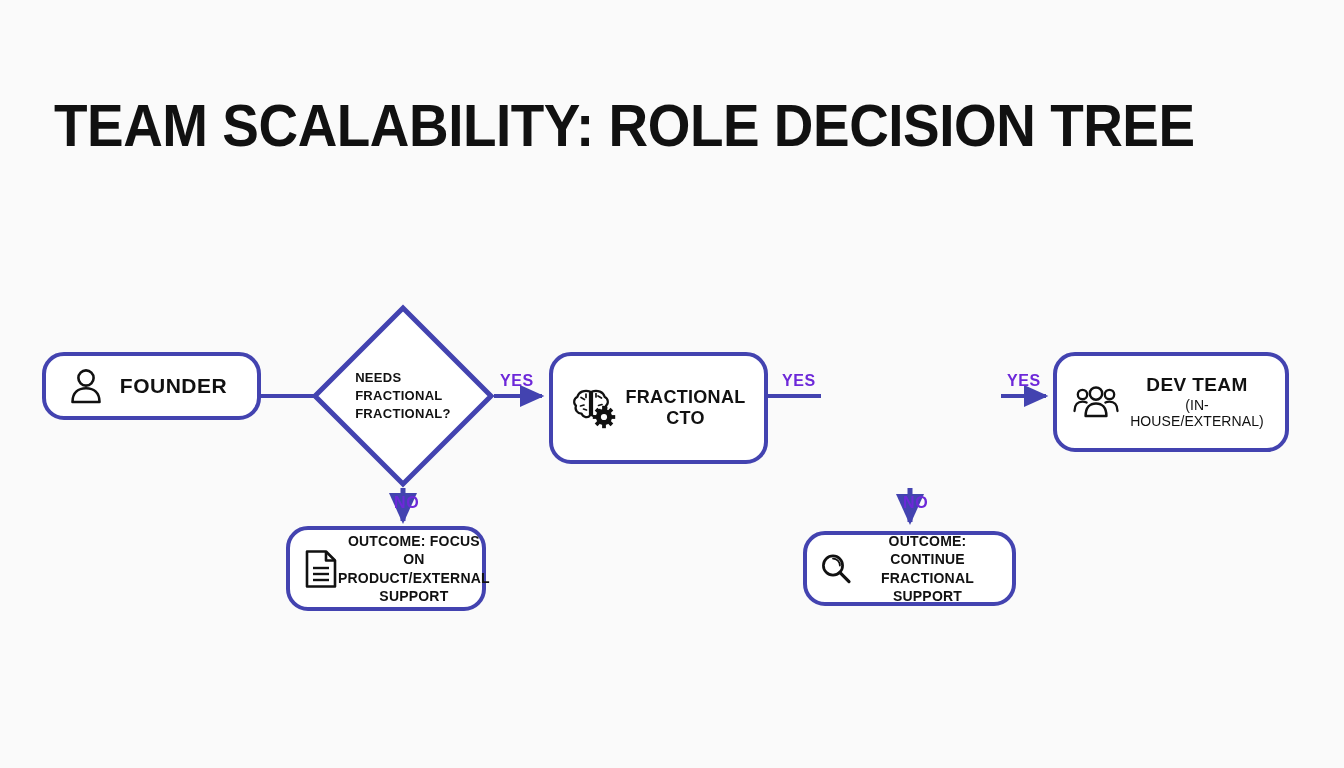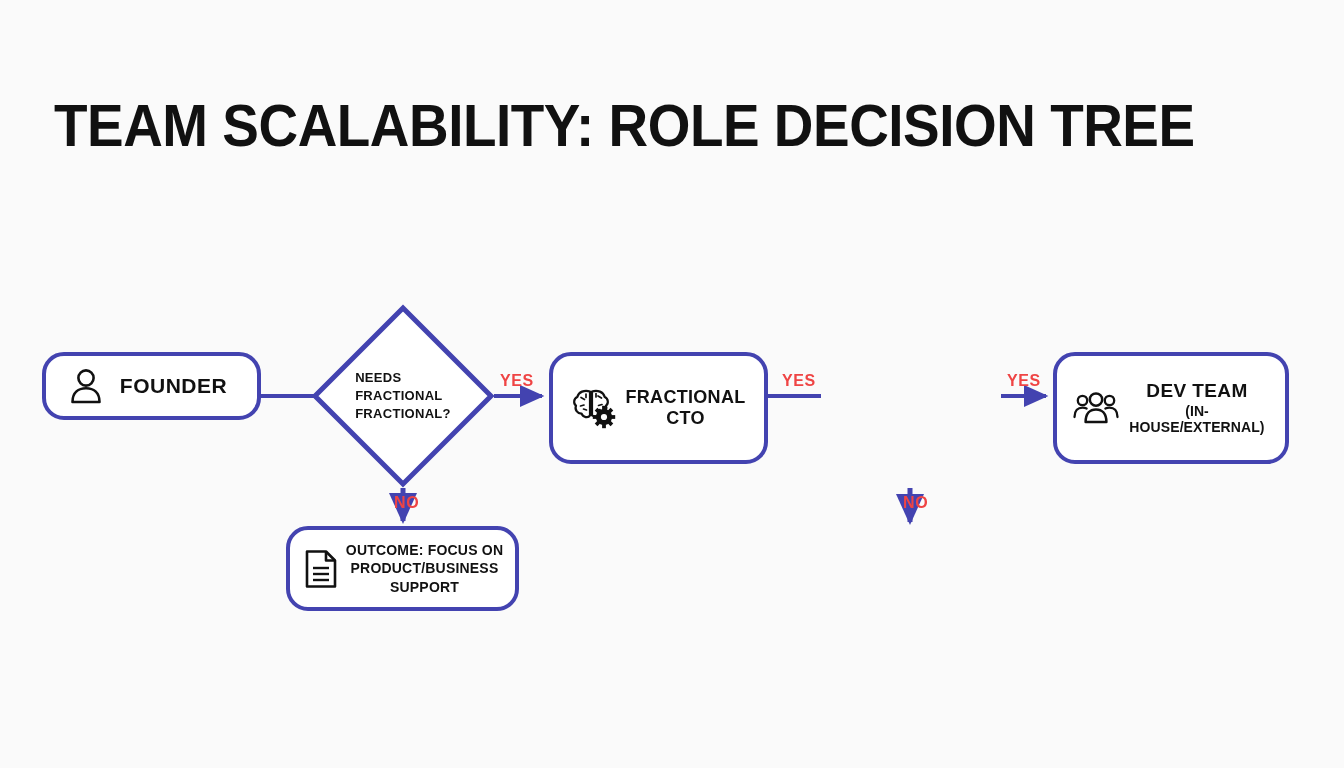--- a/index.html
+++ b/index.html
@@ -92,38 +92,38 @@
   }
   #box-cto .node-label {
     font-size: 18px;
     letter-spacing: 0.3px;
   }
   
   #box-devteam {
     left: 1053px;
     top: 352px;
     width: 236px;
-    height: 112px;
+    height: 100px;
     padding: 0 10px 0 16px;
   }
   #box-devteam .dev-title {
     font-size: 19px;
     font-weight: 800;
     letter-spacing: 0.4px;
   }
   #box-devteam .dev-sub {
     font-size: 14px;
-    font-weight: 700;
+    font-weight: 400;
     letter-spacing: 0.1px;
   }
   
   #box-outcome-1 {
     left: 286px;
     top: 526px;
-    width: 233px;
+    width: 200px;
     height: 85px;
     padding: 0 4px 0 14px;
   }
   #box-outcome-1 .node-label {
     font-size: 14px;
     font-weight: 800;
     line-height: 1.32;
   }
   #box-outcome-2 {
     left: 803px;
@@ -162,21 +162,21 @@
     font-weight: 800;
     color: #111111;
     line-height: 1.38;
     letter-spacing: 0.3px;
   }
   #diamond-1 { left: 311px; top: 304px; }
   #diamond-2 { left: 818px; top: 304px; }
   
   .edge-label {
     position: absolute;
-    color: #ef4444;
+    color: #6d28d9;
     font-weight: 800;
     font-size: 16px;
     letter-spacing: 0.6px;
     white-space: nowrap;
   }
   #label-yes-1 { left: 500px; top: 372px; }
   #label-yes-2 { left: 782px; top: 372px; }
   #label-yes-3 { left: 1007px; top: 372px; }
   #label-no-1  { left: 394px; top: 494px; }
   #label-no-2  { left: 903px; top: 494px; }
@@ -289,25 +289,38 @@
       <svg width="34" height="40" viewBox="0 0 34 40">
         <path d="M3 2.5 L22 2.5 L31 11.5 L31 37.5 L3 37.5 Z" fill="none" stroke="#111111" stroke-width="2.6" stroke-linejoin="round"></path>
         <path d="M22 2.5 L22 11.5 L31 11.5" fill="none" stroke="#111111" stroke-width="2.6" stroke-linejoin="round"></path>
         <line x1="9" y1="19" x2="25" y2="19" stroke="#111111" stroke-width="2.4"></line>
         <line x1="9" y1="25" x2="25" y2="25" stroke="#111111" stroke-width="2.4"></line>
         <line x1="9" y1="31" x2="25" y2="31" stroke="#111111" stroke-width="2.4"></line>
       </svg>
     </span>
     <span class="node-label">
       <div>OUTCOME: FOCUS ON</div>
-      <div>PRODUCT/BUSINESS</div>
+      <div>PRODUCT/EXTERNAL</div>
       <div>SUPPORT</div>
     </span>
   </div>
 
+  <div class="node-box" id="box-outcome-2">
+    <span class="node-icon">
+      <svg width="34" height="34" viewBox="0 0 34 34">
+        <circle cx="14" cy="13.5" r="9.6" fill="none" stroke="#111111" stroke-width="2.7"></circle>
+        <line x1="20.8" y1="20.4" x2="30" y2="29.6" stroke="#111111" stroke-width="3.2" stroke-linecap="round"></line>
+        <path d="M14 6.6 C17.8 6.6 20.9 9.7 20.9 13.5" fill="none" stroke="#111111" stroke-width="1.8" stroke-linecap="round"></path>
+      </svg>
+    </span>
+    <span class="node-label">
+      <div>OUTCOME: CONTINUE</div>
+      <div>FRACTIONAL SUPPORT</div>
+    </span>
+  </div>
 
   <div class="edge-label" id="label-yes-1">YES</div>
   <div class="edge-label" id="label-yes-2">YES</div>
   <div class="edge-label" id="label-yes-3">YES</div>
   <div class="edge-label" id="label-no-1">NO</div>
   <div class="edge-label" id="label-no-2">NO</div>
 
 </div>
 
 </body></html>

